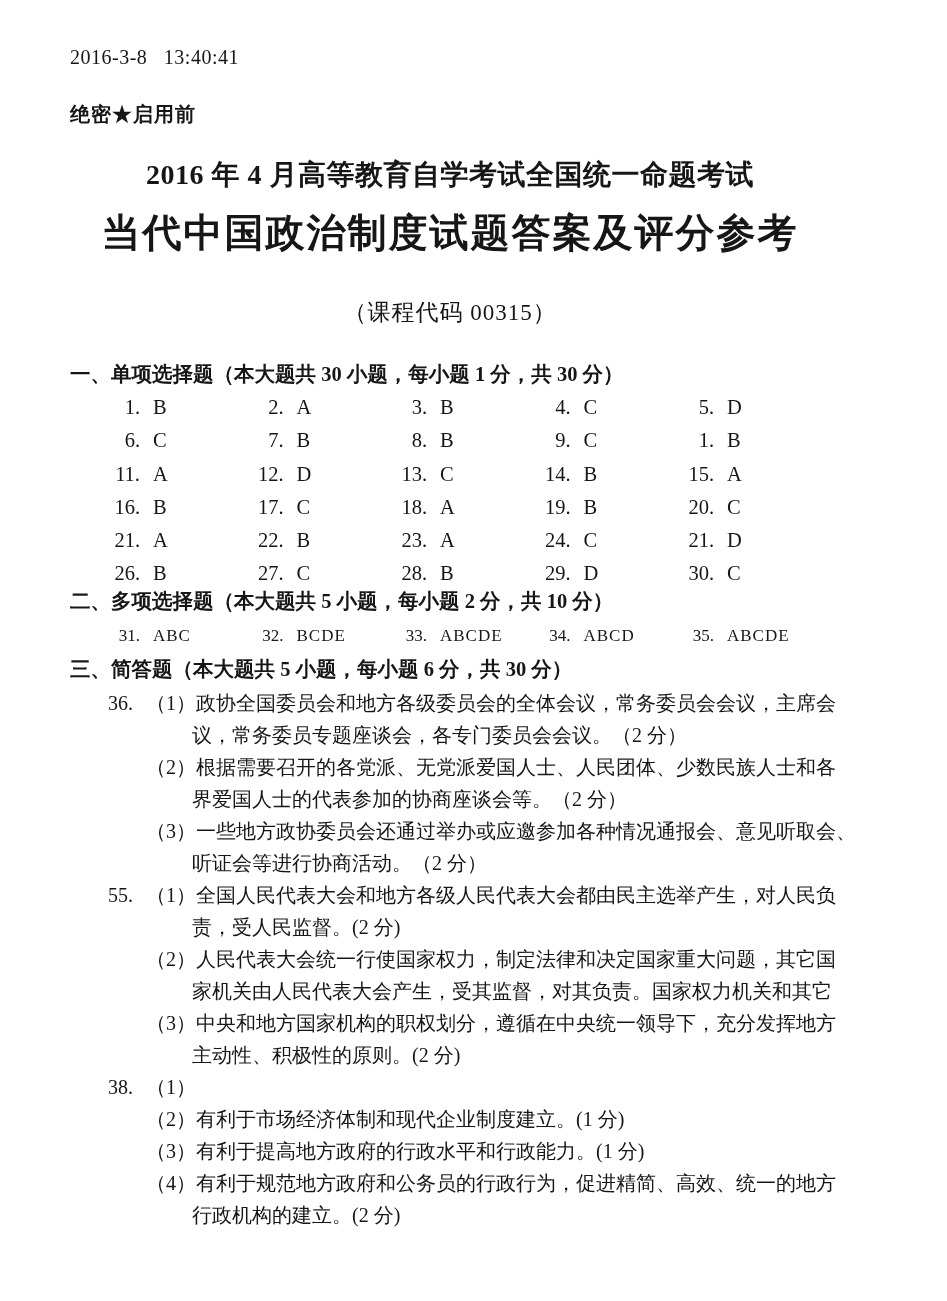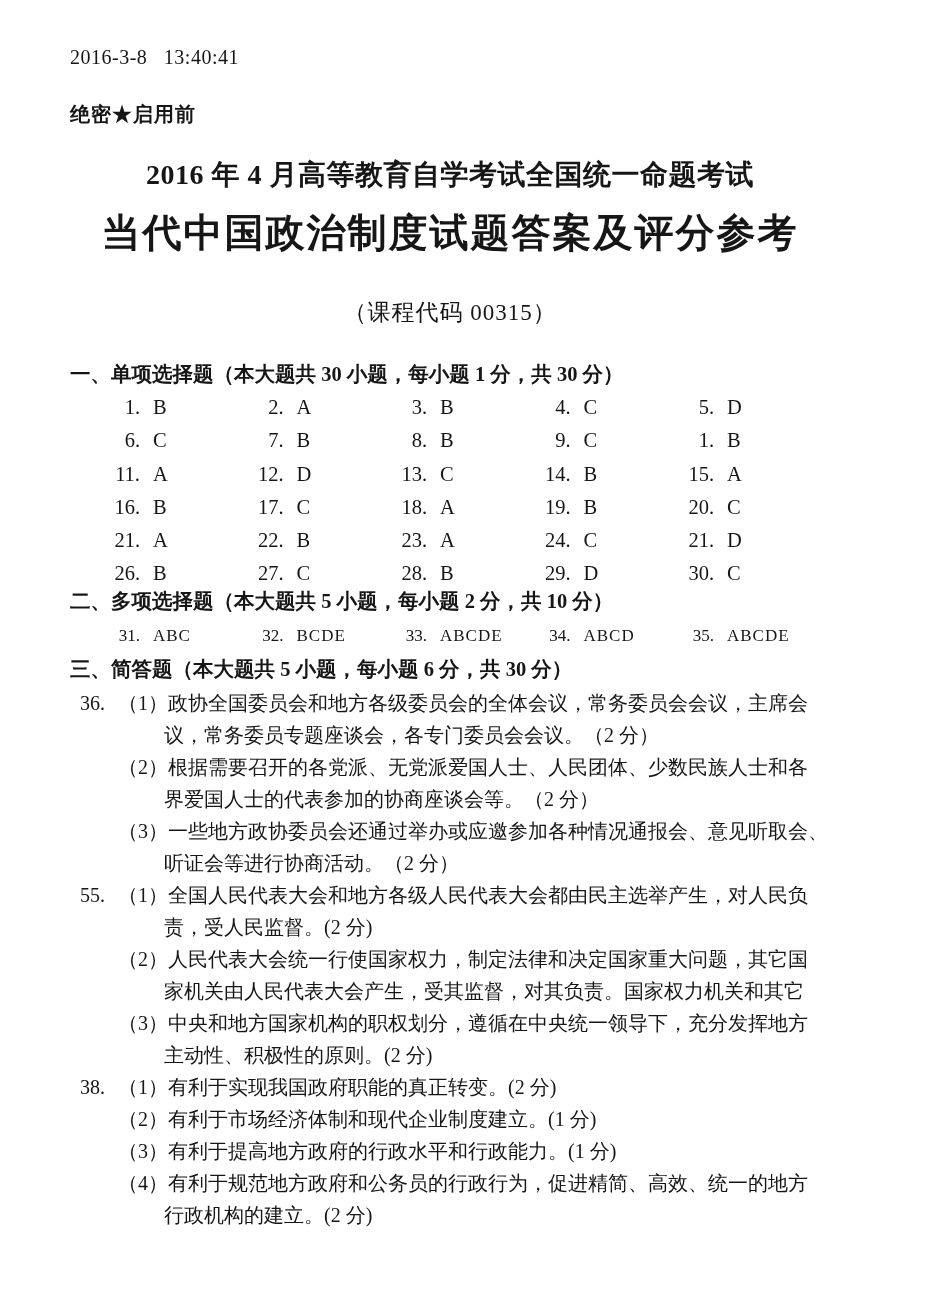--- a/index.html
+++ b/index.html
@@ -20,21 +20,21 @@
   .course{margin-top:40px;width:900px;text-align:center;font-size:23px;line-height:30px;letter-spacing:1px;}
   .sec{margin-left:70px;font-size:20.5px;font-weight:700;line-height:28px;white-space:pre;}
   .sec1{margin-top:32px;}
   .sec2{margin-top:-4px;}
   .sec3{margin-top:4px;}
   .agrid{margin-left:95px;margin-top:3px;display:grid;grid-template-columns:repeat(5,143.5px);font-size:20.5px;line-height:33.3px;}
   .mgrid{margin-left:95px;margin-top:6px;display:grid;grid-template-columns:repeat(5,143.5px);font-size:17px;line-height:30px;}
   .cell .num{display:inline-block;width:45px;text-align:right;}
   .cell .ans{margin-left:13px;letter-spacing:1px;}
   .sa{margin-top:4px;font-size:20px;line-height:32px;}
-  .sa-line{display:flex;margin-left:80px;white-space:nowrap;}
+  .sa-line{display:flex;margin-left:108px;white-space:nowrap;}
   .sa-q{flex:0 0 38px;}
   .sa-s{flex:0 0 46px;}
   .sa-t{flex:1 1 auto;}
   .footer{margin-left:188px;font-size:20px;line-height:32px;white-space:pre;}
 </style>
 </head>
 <body>
 
 <div class="page">
 
@@ -153,21 +153,20 @@
         <span class="sa-t">中央和地方国家机构的职权划分，遵循在中央统一领导下，充分发挥地方</span>
       </div>
     <div class="sa-line">
         <span class="sa-q"></span>
         <span class="sa-s"></span>
         <span class="sa-t">主动性、积极性的原则。(2 分)</span>
       </div>
     <div class="sa-line">
         <span class="sa-q">38.</span>
         <span class="sa-s">（1）</span>
-        <span class="sa-t">有利于实现我国政府职能的真正转变。(2 分)</span>
       </div>
     <div class="sa-line">
         <span class="sa-q"></span>
         <span class="sa-s">（2）</span>
         <span class="sa-t">有利于市场经济体制和现代企业制度建立。(1 分)</span>
       </div>
     <div class="sa-line">
         <span class="sa-q"></span>
         <span class="sa-s">（3）</span>
         <span class="sa-t">有利于提高地方政府的行政水平和行政能力。(1 分)</span>

